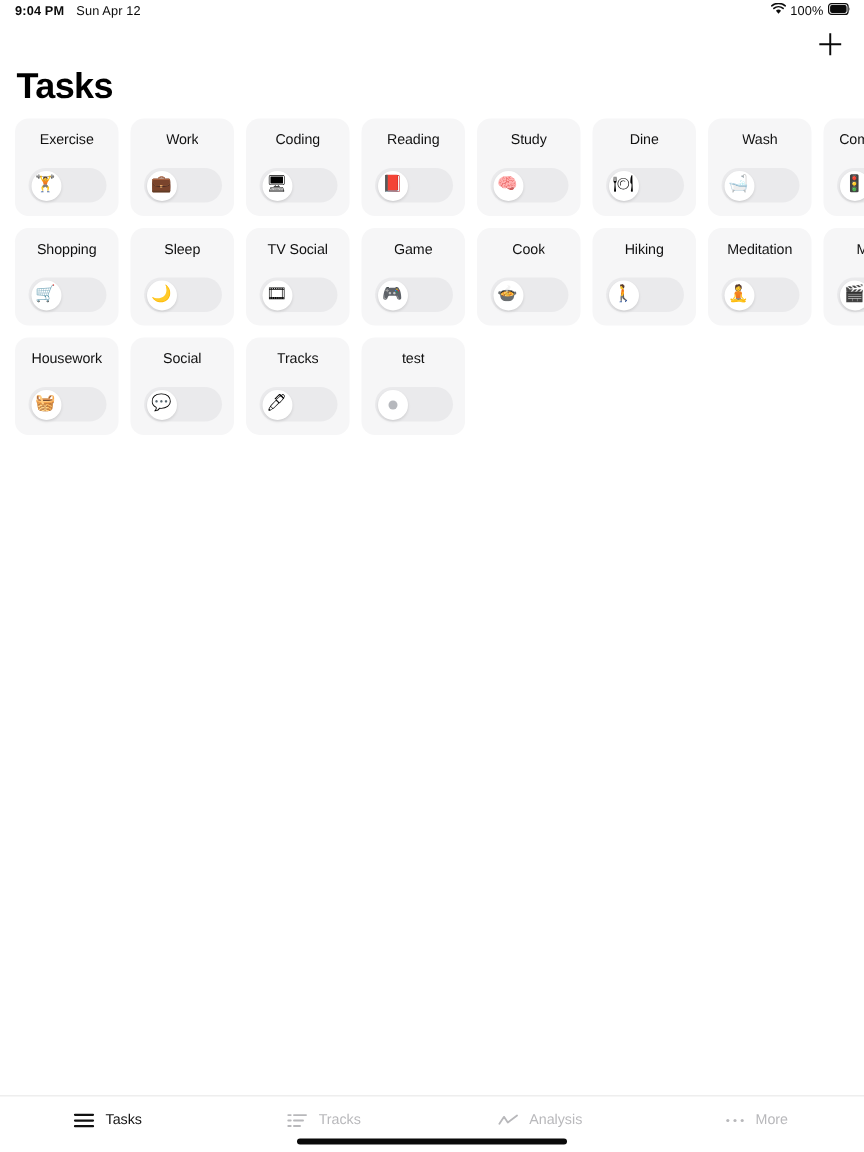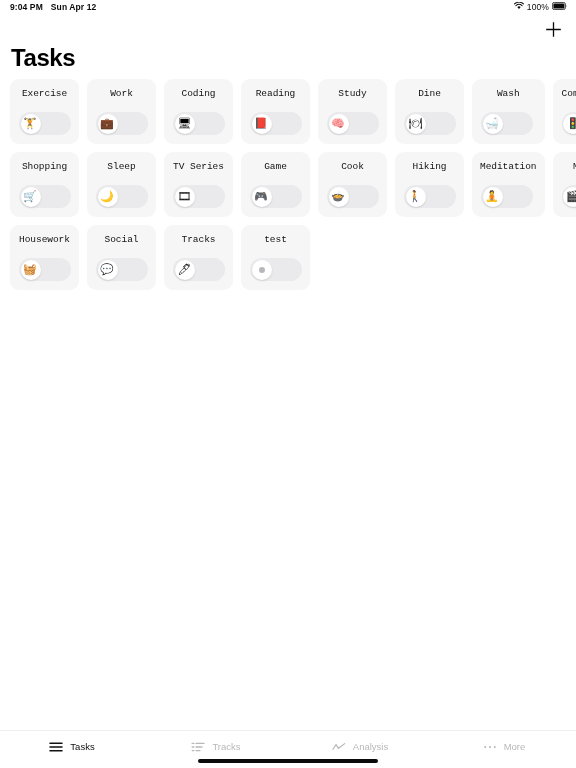--- a/index.html
+++ b/index.html
@@ -19,21 +19,21 @@
     align-items: center;
     justify-content: space-between;
     padding: 0 8px 0 10px;
     font-size: 8.5px;
     color: #0b0b0b;
     letter-spacing: 0.1px;
   }
   .status-left { display: flex; gap: 8px; }
   .status-right { display: flex; align-items: center; gap: 3px; text-align: right; }
   .status-time { font-weight: 600; }
-  .status-date { font-weight: 700; }
+  .status-date { font-weight: 400; }
   .wifi-icon { display: block; }
   .battery-pct { font-weight: 500; }
   .battery-icon { display: block; }
 
   
   .nav-row {
     height: 28px;
     position: relative;
   }
   .add-button {
@@ -77,21 +77,20 @@
   }
   .task-title {
     font-size: 9.5px;
     color: #111111;
     font-weight: 400;
     text-align: left;
     line-height: 11px;
     letter-spacing: -0.05px;
     white-space: nowrap;
     overflow: hidden;
-    font-family: Liberation Mono, monospace;
   }
   .task-toggle {
     margin-top: 13px;
     width: 52px;
     height: 23px;
     border-radius: 12px;
     background: #eaeaec;
     position: relative;
     align-self: flex-start;
     margin-left: 1px;
@@ -246,21 +245,21 @@
         <div class="toggle-knob">🛒</div>
       </div>
     </div>
     <div class="task-card">
       <div class="task-title">Sleep</div>
       <div class="task-toggle">
         <div class="toggle-knob">🌙</div>
       </div>
     </div>
     <div class="task-card">
-      <div class="task-title">TV Series</div>
+      <div class="task-title">TV Social</div>
       <div class="task-toggle">
         <div class="toggle-knob">🎞</div>
       </div>
     </div>
     <div class="task-card">
       <div class="task-title">Game</div>
       <div class="task-toggle">
         <div class="toggle-knob">🎮</div>
       </div>
     </div>

